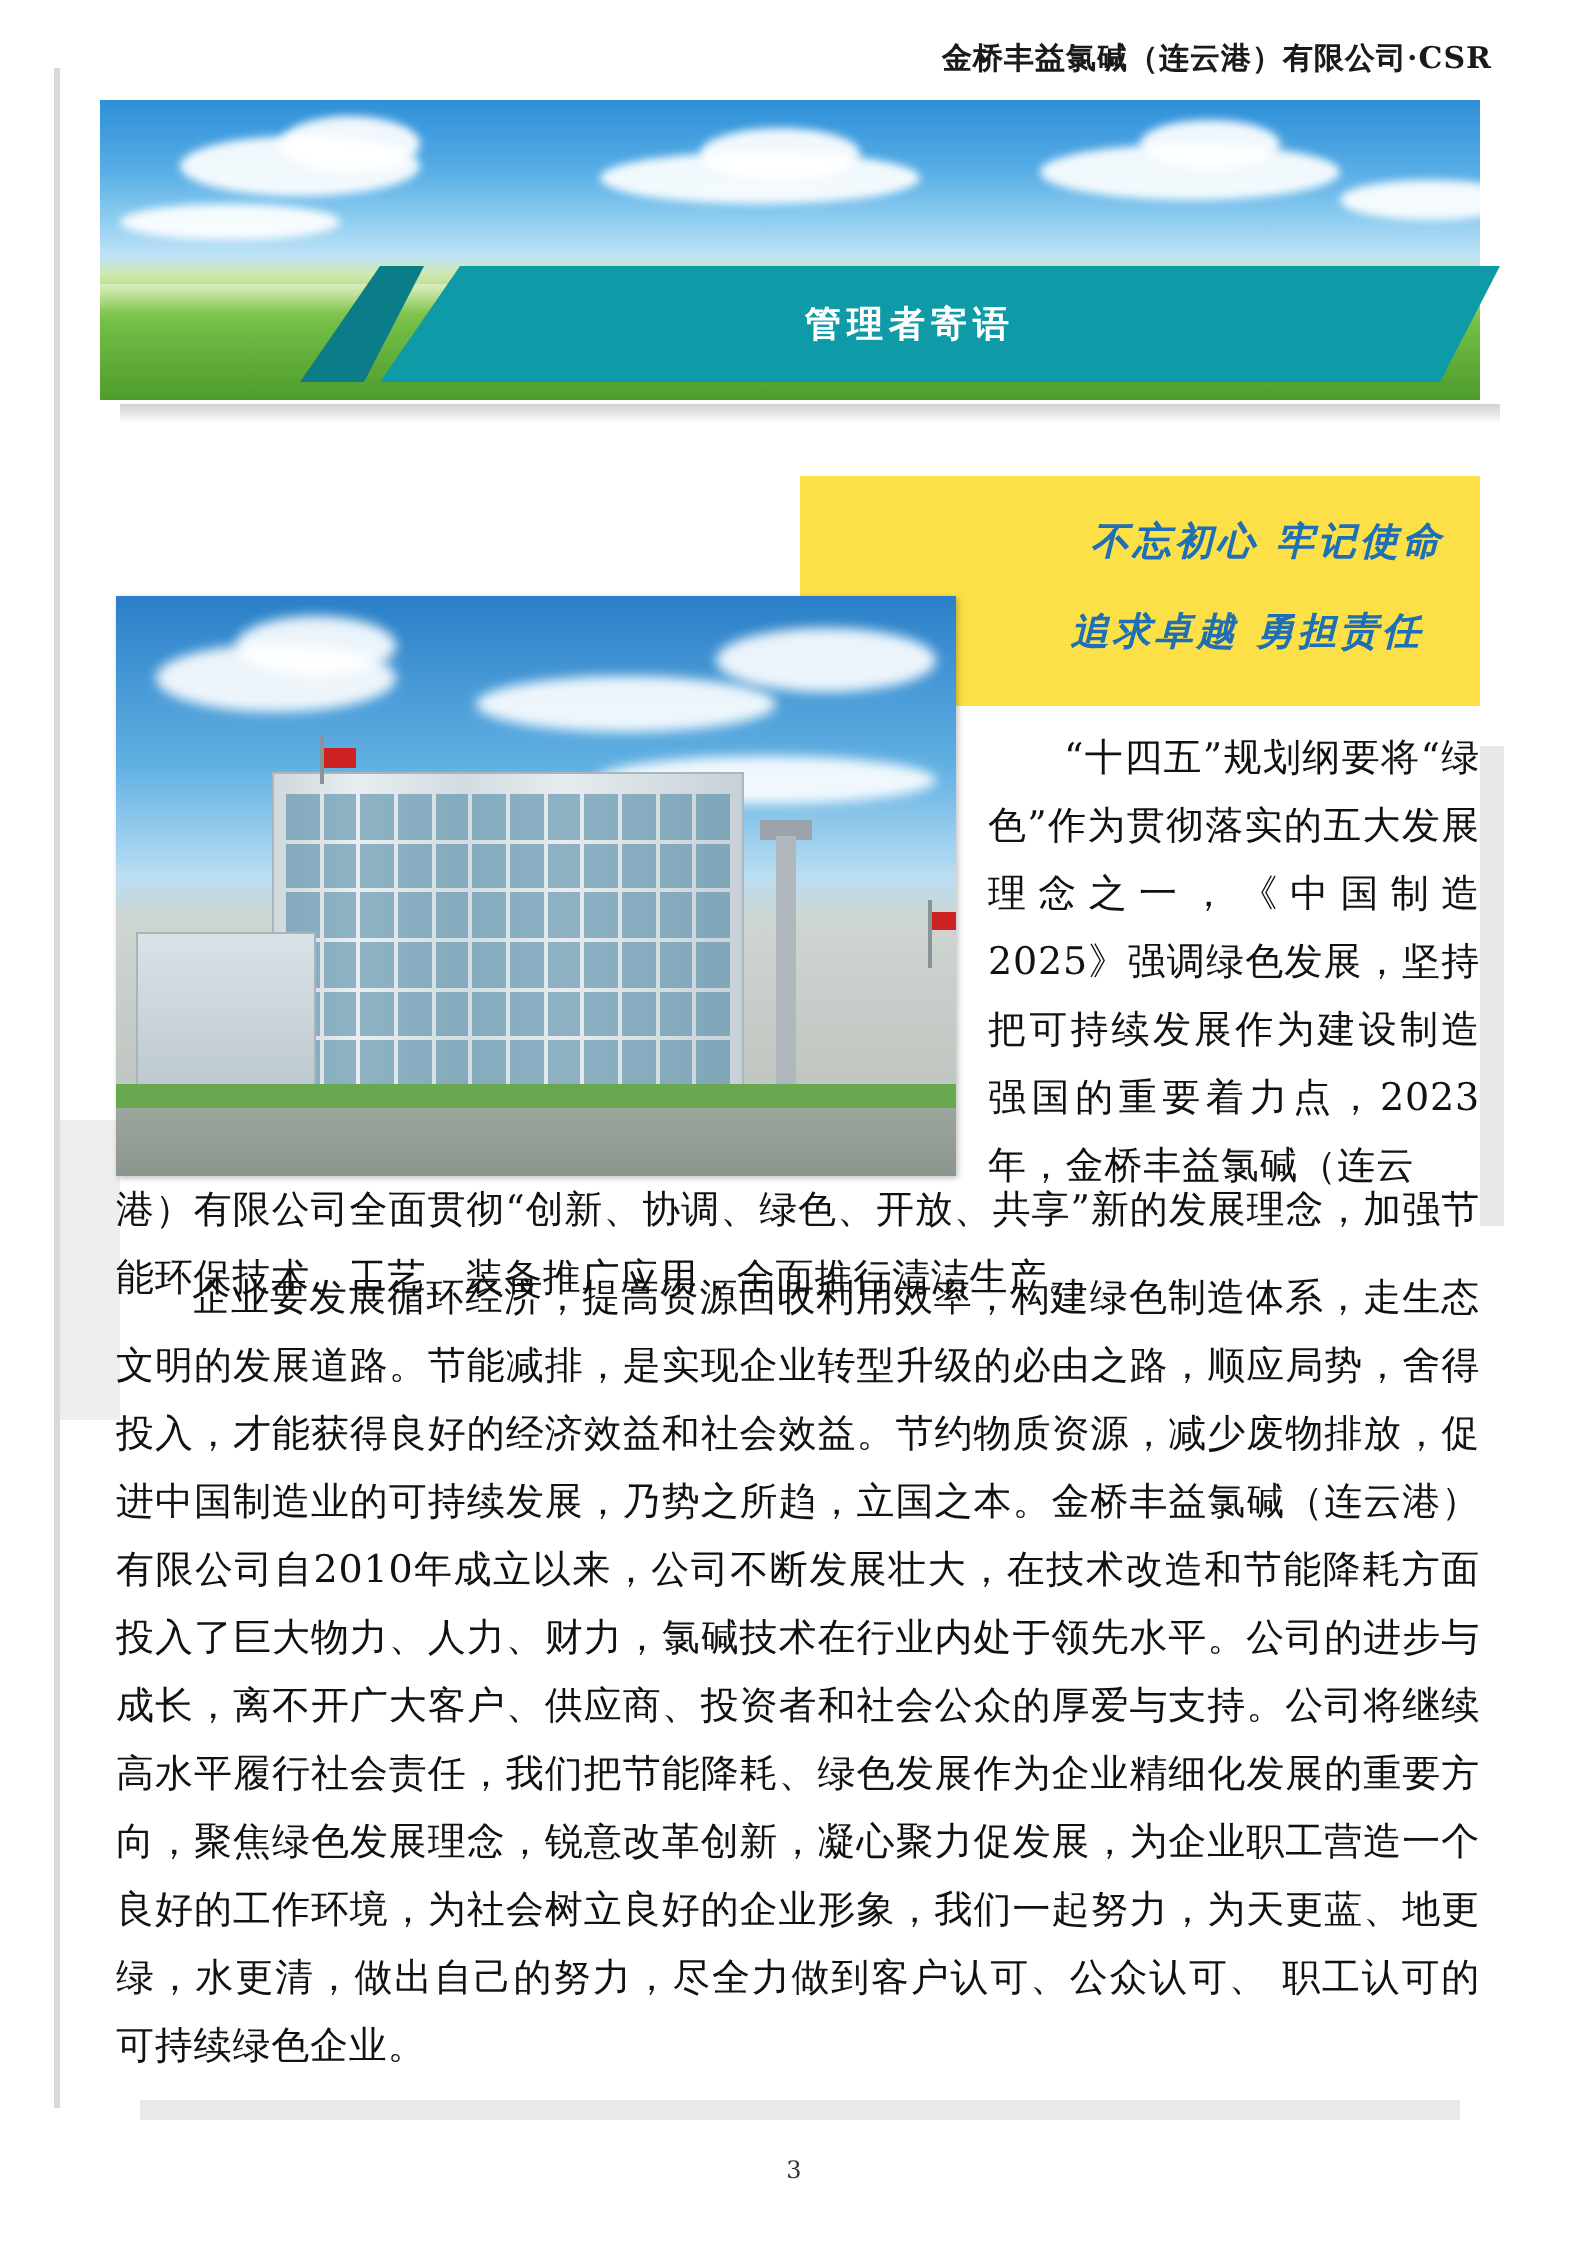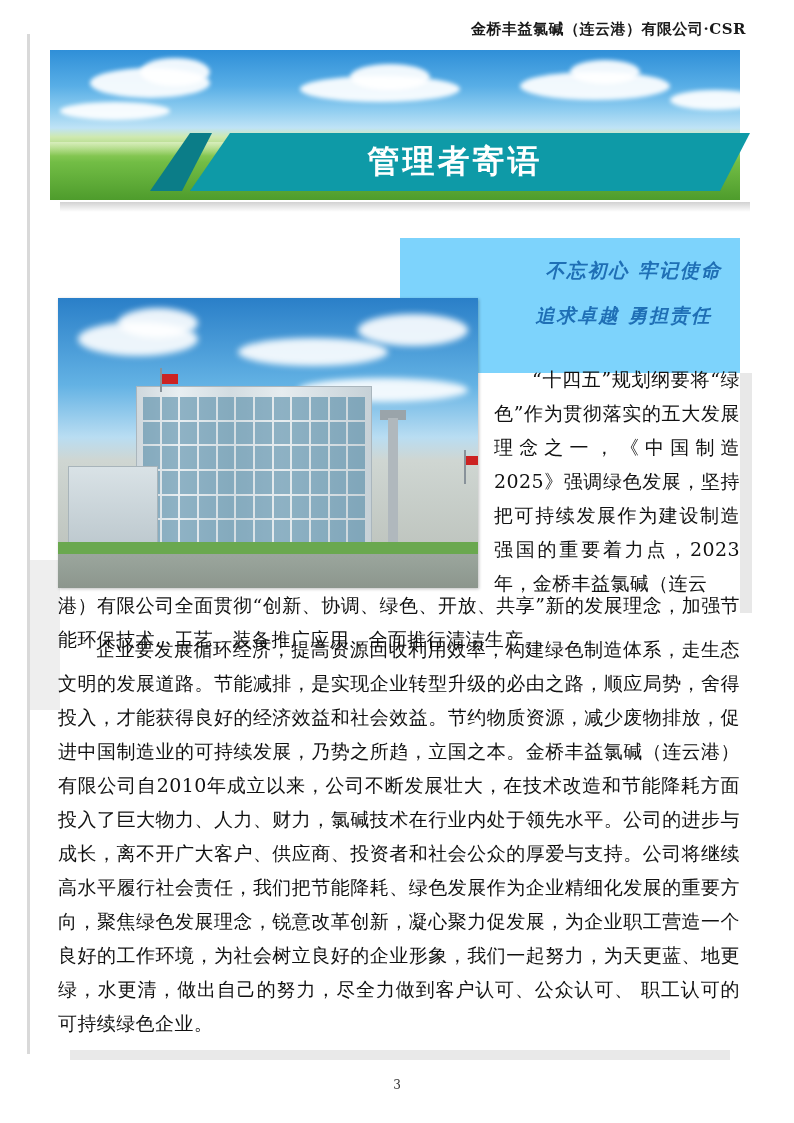--- a/index.html
+++ b/index.html
@@ -108,38 +108,38 @@
     left: 190px;
     top: 133px;
     width: 530px;
     height: 58px;
     display: flex;
     align-items: center;
     justify-content: center;
     color: #ffffff;
     font-family: "DejaVu Sans", sans-serif;
     font-weight: bold;
-    font-size: 32px;
+    font-size: 18px;
     letter-spacing: 3px;
   }
   .banner-shadow {
     position: absolute;
     left: 60px; top: 202px;
     width: 690px; height: 10px;
     background: linear-gradient(to bottom, rgba(0,0,0,0.18), rgba(0,0,0,0));
   }
 
   
   .slogan-panel {
     position: absolute;
     left: 400px;
     top: 238px;
     width: 340px;
-    height: 135px;
-    background: #7dd3fc;
+    height: 115px;
+    background: #fde047;
   }
   .slogan-panel .line {
     position: absolute;
     right: 18px;
     color: #1f6fb5;
     font-family: "DejaVu Serif", serif;
     font-weight: bold;
     font-style: italic;
     font-size: 19px;
     letter-spacing: 2px;

